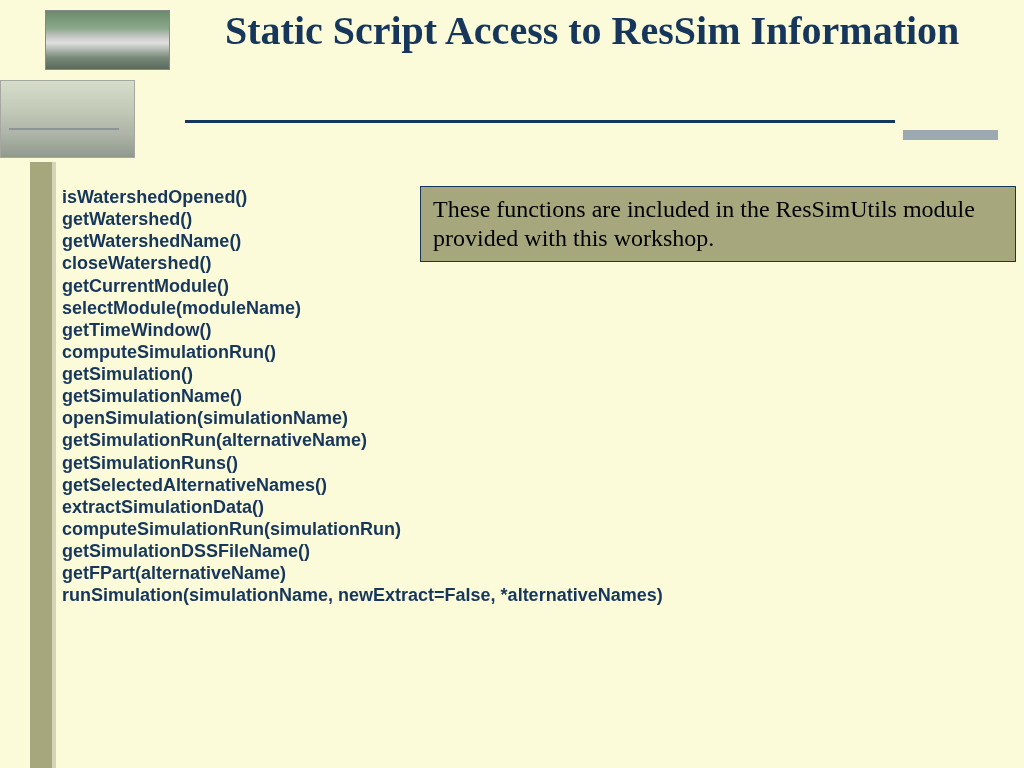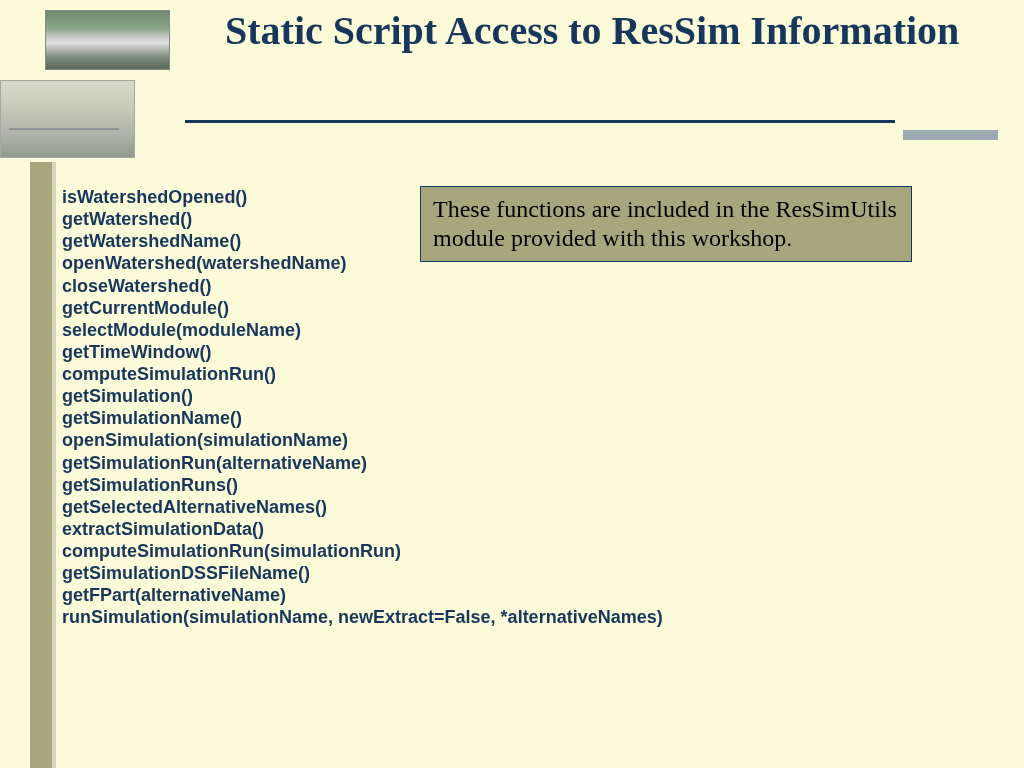--- a/index.html
+++ b/index.html
@@ -95,21 +95,21 @@
     font-family: Arial, Helvetica, sans-serif;
     font-size: 18px;
     font-weight: bold;
     color: #16365c;
     line-height: 1.23;
   }
   .note-box {
     position: absolute;
     left: 420px;
     top: 186px;
-    width: 492px;
+    width: 596px;
     background: #a6a77d;
     border: 1.5px solid #16365c;
     padding: 8px 12px;
     font-family: "Times New Roman", Times, serif;
     font-size: 24px;
     color: #000;
     line-height: 1.2;
   }
 </style>
 </head>
@@ -123,21 +123,20 @@
   <div class="hr-accent"></div>
 </div>
 
 <div class="sidebar"></div>
 <div class="sidebar-shadow"></div>
 
 <div class="func-list" id="func-list">
     <div>isWatershedOpened()</div>
     <div>getWatershed()</div>
     <div>getWatershedName()</div>
-    <div>openWatershed(watershedName)</div>
     <div>closeWatershed()</div>
     <div>getCurrentModule()</div>
     <div>selectModule(moduleName)</div>
     <div>getTimeWindow()</div>
     <div>computeSimulationRun()</div>
     <div>getSimulation()</div>
     <div>getSimulationName()</div>
     <div>openSimulation(simulationName)</div>
     <div>getSimulationRun(alternativeName)</div>
     <div>getSimulationRuns()</div>

